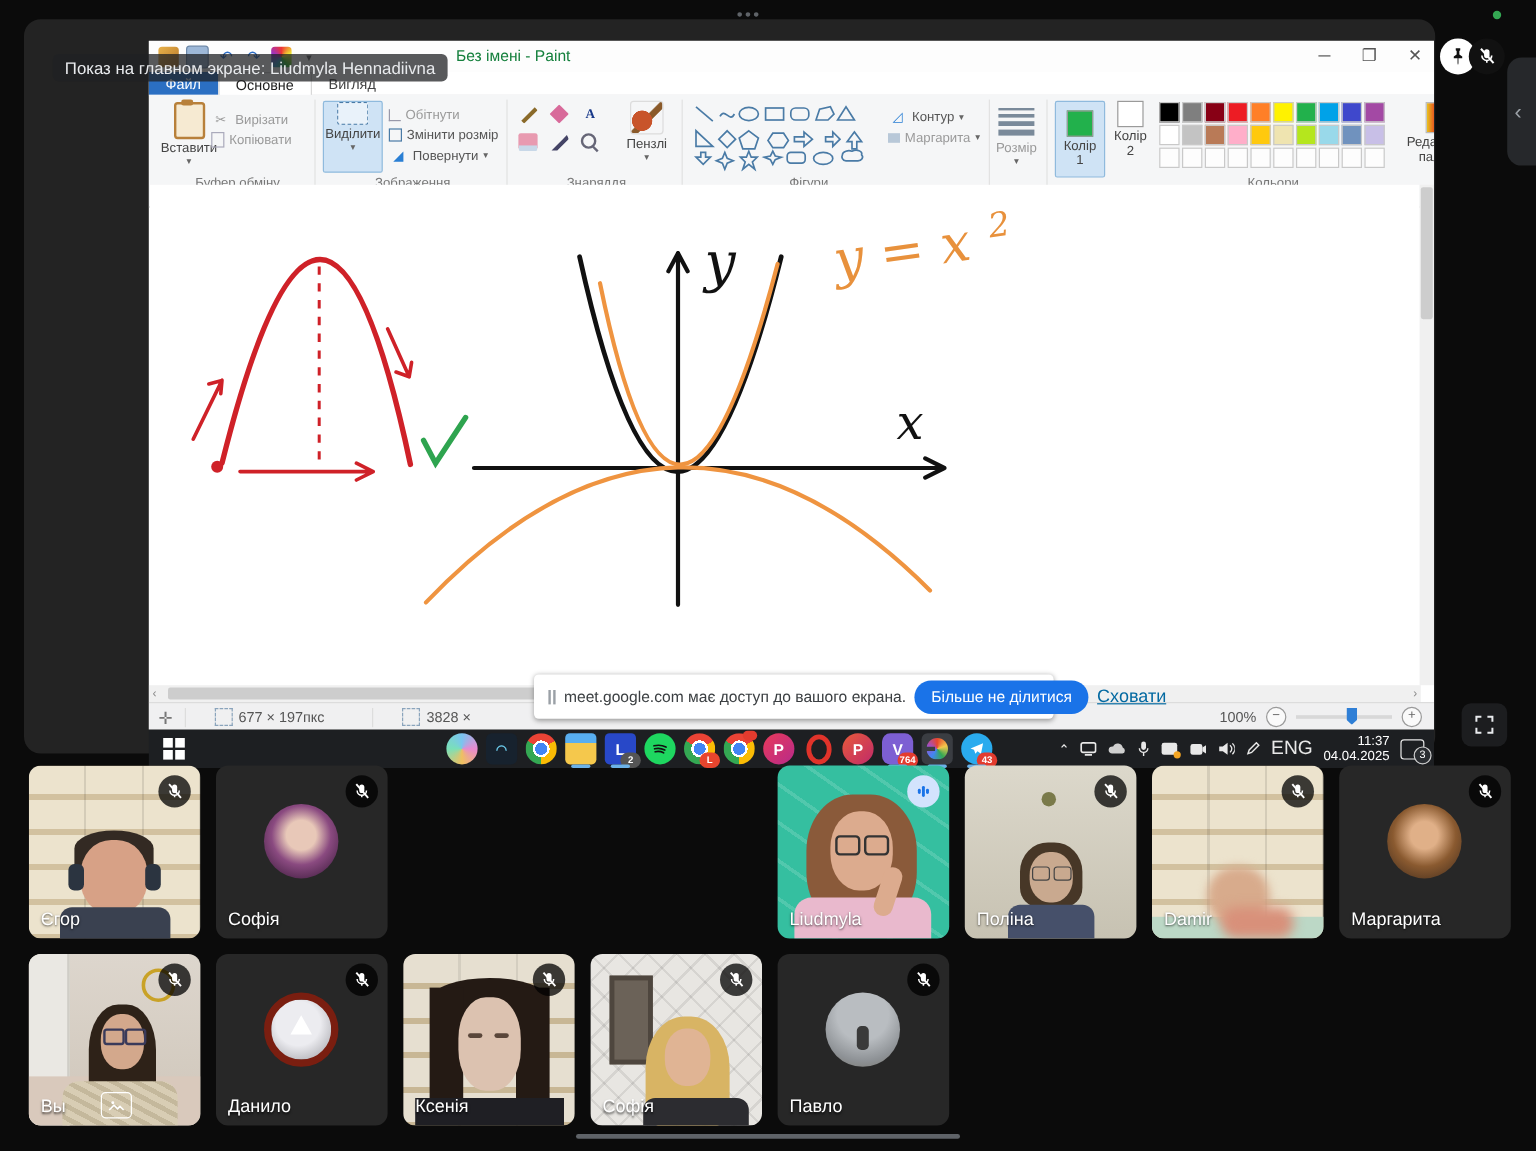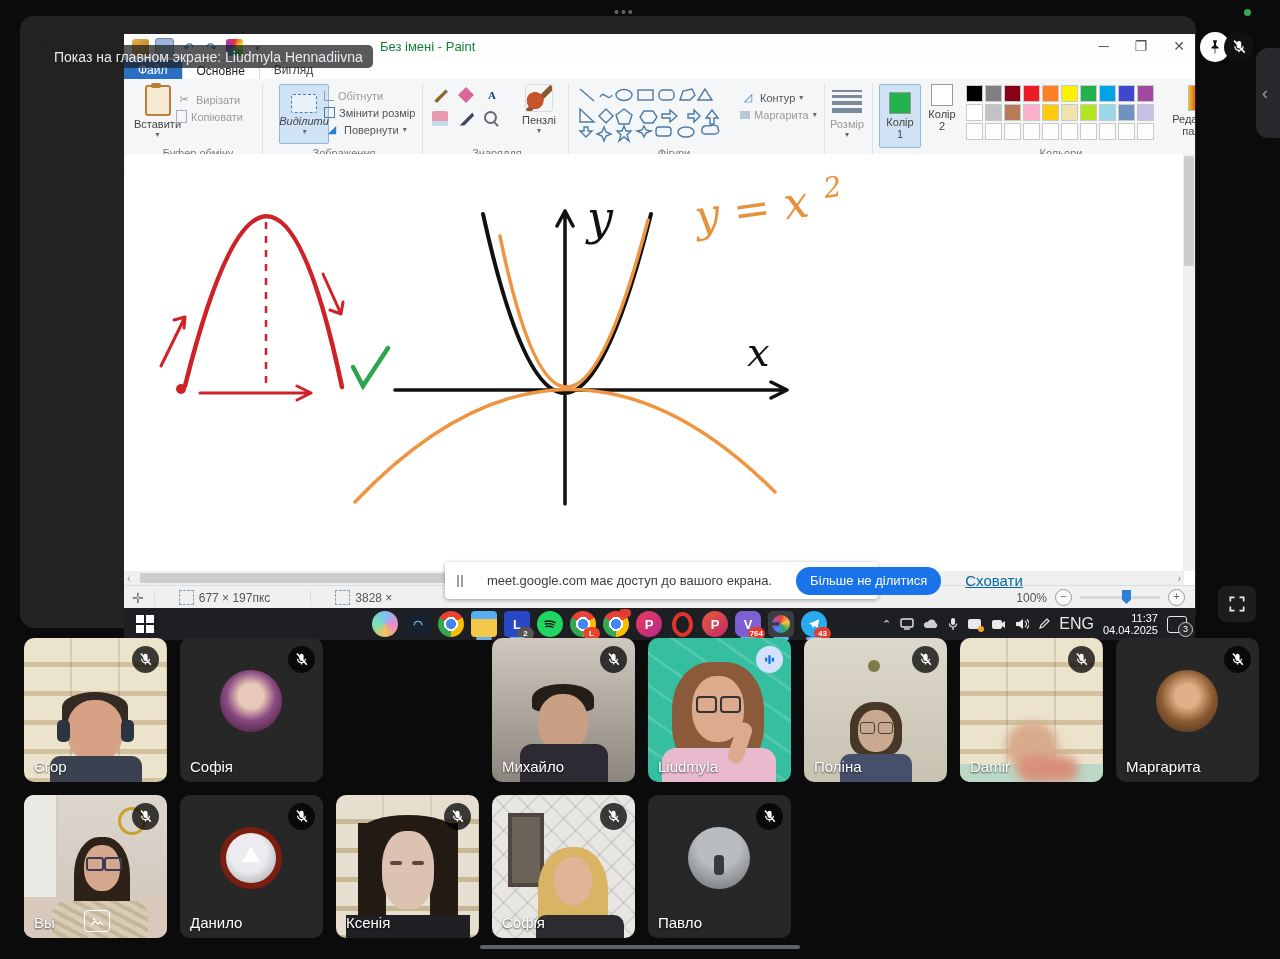--- a/index.html
+++ b/index.html
@@ -67,21 +67,21 @@
                  color:#e8eaed;font-size:14px;display:flex;align-items:center;padding:0 10px;}
   .float-badge{position:absolute;width:30px;height:30px;border-radius:50%;display:flex;align-items:center;justify-content:center;}
   #pinbadge{left:1200px;top:32px;background:#fff;}
   #mutebadge{left:1224px;top:32px;background:#111;}
   #edge-handle{position:absolute;left:1256px;top:48px;width:34px;height:90px;background:#26282b;border-radius:12px;
                color:#9aa0a6;font-size:18px;display:flex;align-items:center;padding-left:6px;}
   #fsbtn{position:absolute;left:1218px;top:586px;width:38px;height:36px;border-radius:8px;background:#1c1d1f;display:flex;align-items:center;justify-content:center;}
   #topdots{position:absolute;left:614px;top:4px;color:#5f6368;font-size:14px;letter-spacing:2px;}
   #greendot{position:absolute;left:1244px;top:9px;width:7px;height:7px;border-radius:50%;background:#34a853;}
   #meetnotif{position:absolute;left:425px;top:546px;width:433px;height:37px;background:#fff;border-radius:4px;
-             box-shadow:0 1px 4px rgba(0,0,0,.35);display:flex;align-items:center;gap:24px;padding:0 12px;box-sizing:border-box;z-index:5;}
+             box-shadow:0 1px 4px rgba(0,0,0,.35);display:flex;align-items:center;gap:7px;padding:0 12px;box-sizing:border-box;z-index:5;}
   #pausebars{display:flex;gap:2px;}
   #pausebars div{width:2px;height:12px;background:#9aa0a6;}
   #meetnotif .ntext{font-size:13px;color:#3c4043;white-space:nowrap;}
   #stopshare{height:28px;background:#1a73e8;color:#fff;border:none;border-radius:15px;font-size:13px;padding:0 14px;
              font-family:"Liberation Sans",sans-serif;white-space:nowrap;}
   #hidelink{font-size:15px;color:#0369a1;text-decoration:underline;white-space:nowrap;}
   
   .tile{position:absolute;width:143px;height:144px;border-radius:10px;overflow:hidden;background:#272727;}
   .pname{position:absolute;left:10px;bottom:7px;color:#fff;font-size:15px;text-shadow:0 1px 2px rgba(0,0,0,.7);z-index:3;}
   .mic{position:absolute;top:8px;right:8px;width:27px;height:27px;border-radius:50%;background:rgba(0,0,0,.75);
@@ -162,21 +162,21 @@
               <span>Вирізати</span>
             </div>
           <div class="smallrow" style="color:#9a9a9a;">
             <span class="tool-ico" style="border:1px solid #aab;width:9px;height:11px;"></span>
               <span>Копіювати</span>
             </div>
         </div>
         <div class="grp-label" style="left:14px;width:120px;">Буфер обміну</div>
         <div class="vsep" style="left:138px;"></div>
 
-        <div class="rbtn selbox" style="left:155px;top:5px;width:48px;height:58px;justify-content:center;font-style:italic;">
+        <div class="rbtn selbox" style="left:145px;top:5px;width:48px;height:58px;justify-content:flex-start;">
           <div class="dashed-rect"></div>
           <span>Виділити</span>
           <span class="chev">▾</span>
         </div>
         <div style="position:absolute;left:200px;top:8px;">
           <div class="smallrow" style="color:#9a9a9a;">
             <span class="tool-ico" style="border-left:1px solid #99a;border-bottom:1px solid #99a;width:9px;height:9px;"></span>
             <span>Обітнути</span>
             </div>
           <div class="smallrow">
@@ -516,33 +516,20 @@
     <div class="avatar" style="background:radial-gradient(circle at 50% 42%,#e8c8b8 0 26%,#8a4a80 52%,#4a2348 85%);"></div>
     <div class="mic">
         <svg>
           <use href="#micoff"></use>
         </svg>
       </div>
     <div class="pname">Софія</div>
   </div>
 
 
-  <div class="tile" style="left:492px;top:638px;background:linear-gradient(180deg,#cfc8bf,#8d867e);">
-    <div class="fig">
-      <div style="left:40px;top:46px;width:62px;height:28px;background:#241d18;border-radius:50% 50% 20% 20%;"></div>
-      <div style="left:46px;top:56px;width:50px;height:58px;background:#c99f83;border-radius:46%;"></div>
-      <div style="left:28px;top:106px;width:88px;height:38px;background:#2e2a33;border-radius:12px 12px 0 0;"></div>
-    </div>
-    <div class="mic">
-        <svg>
-          <use href="#micoff"></use>
-        </svg>
-      </div>
-    <div class="pname">Михайло</div>
-  </div>
 
   <div class="tile" style="left:648px;top:638px;background:#35bfa0;">
     <div style="position:absolute;inset:0;background:repeating-linear-gradient(35deg,rgba(255,255,255,.14) 0 3px,transparent 3px 26px);"></div>
     <div class="fig">
       <div style="left:24px;top:24px;width:92px;height:112px;background:#8a5a3a;border-radius:42%;"></div>
       <div style="left:44px;top:38px;width:52px;height:66px;background:#dcab8e;border-radius:46%;"></div>
       <div style="left:48px;top:58px;width:17px;height:13px;border:2px solid #333;border-radius:4px;"></div>
       <div style="left:72px;top:58px;width:17px;height:13px;border:2px solid #333;border-radius:4px;"></div>
       <div style="left:14px;top:110px;width:114px;height:34px;background:#e9b9cd;border-radius:14px 14px 0 0;"></div>
       <div style="left:84px;top:84px;width:16px;height:42px;background:#dcab8e;border-radius:8px;transform:rotate(18deg);"></div>

